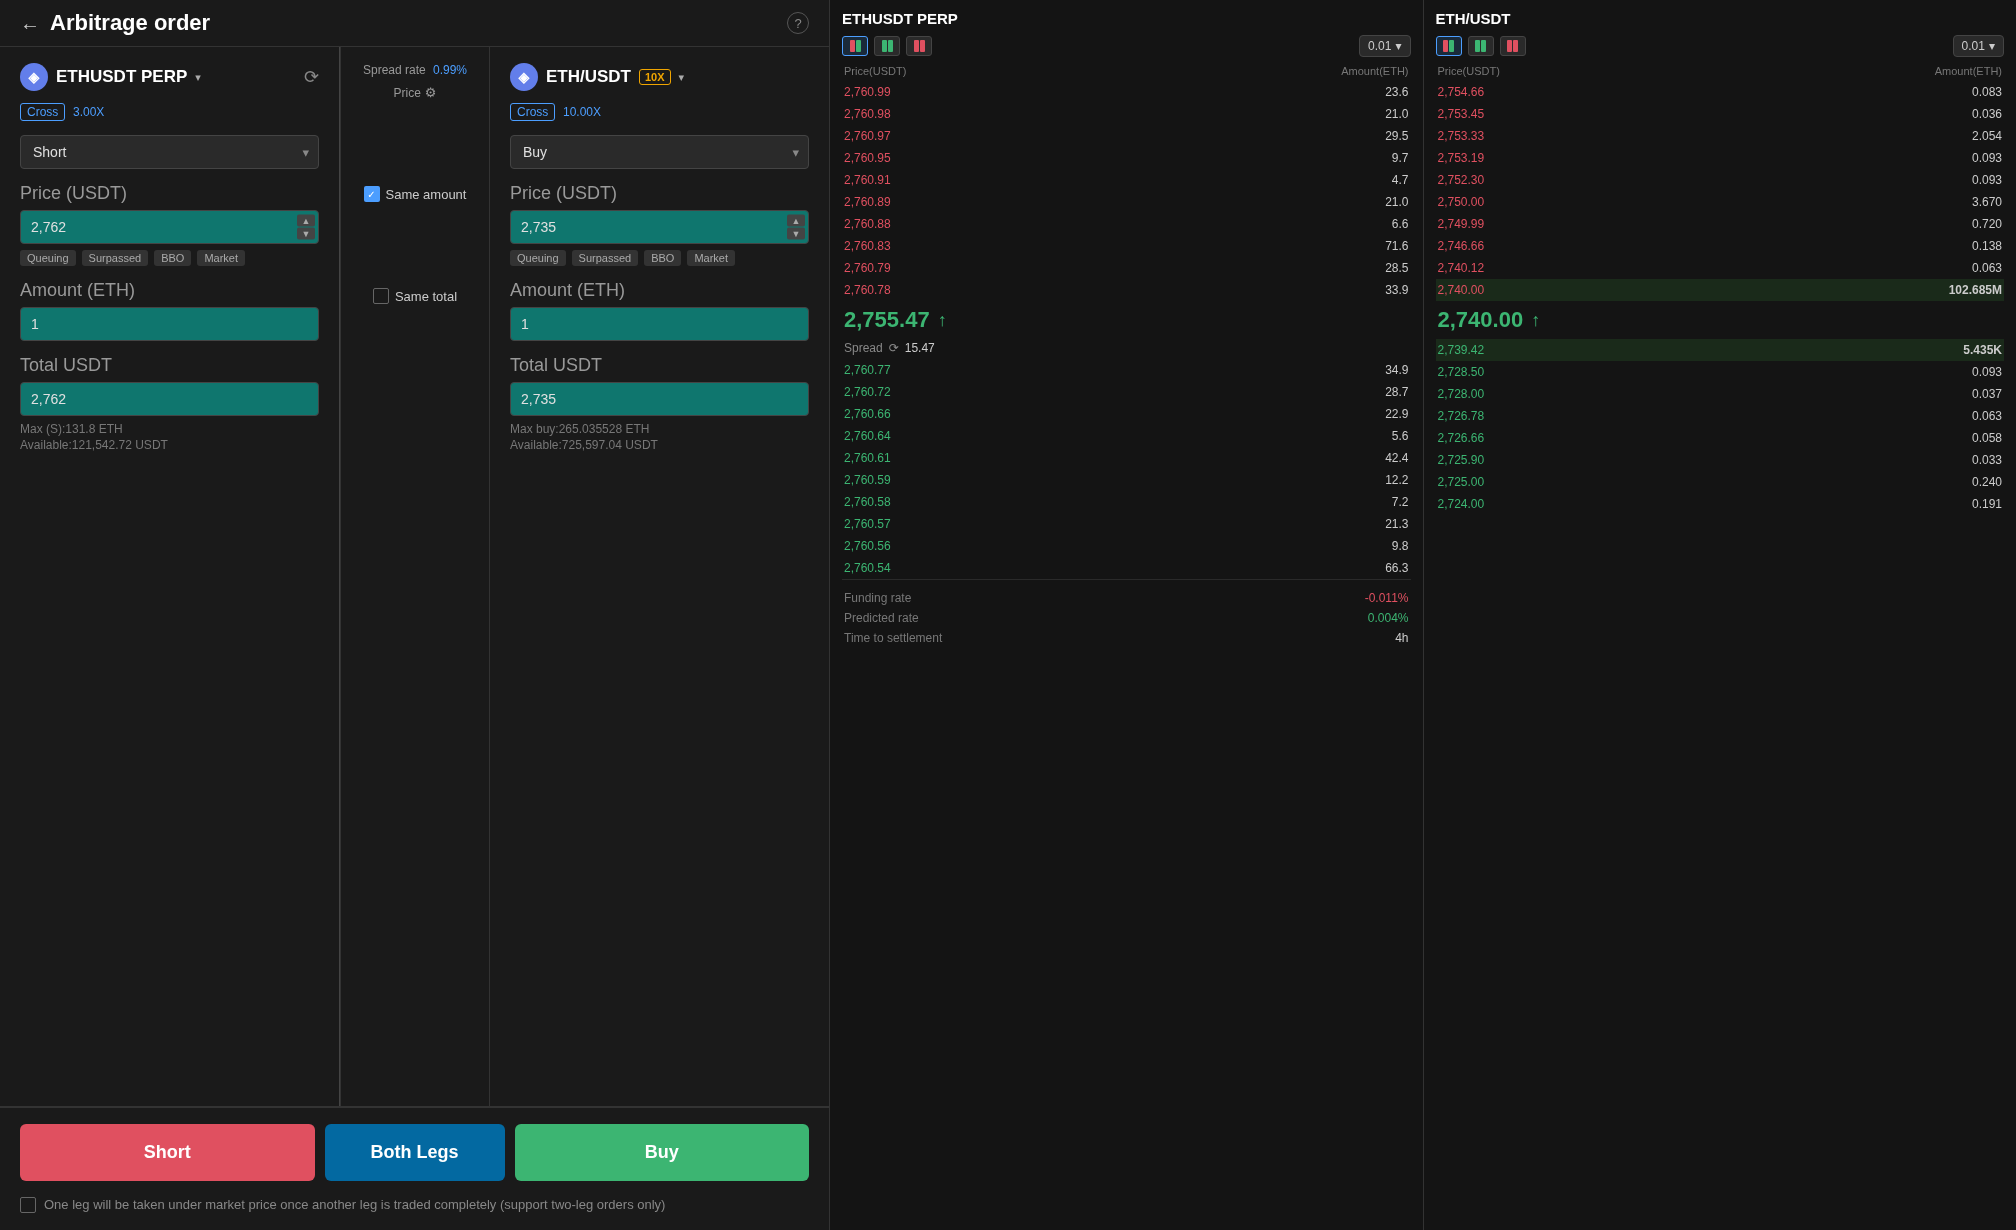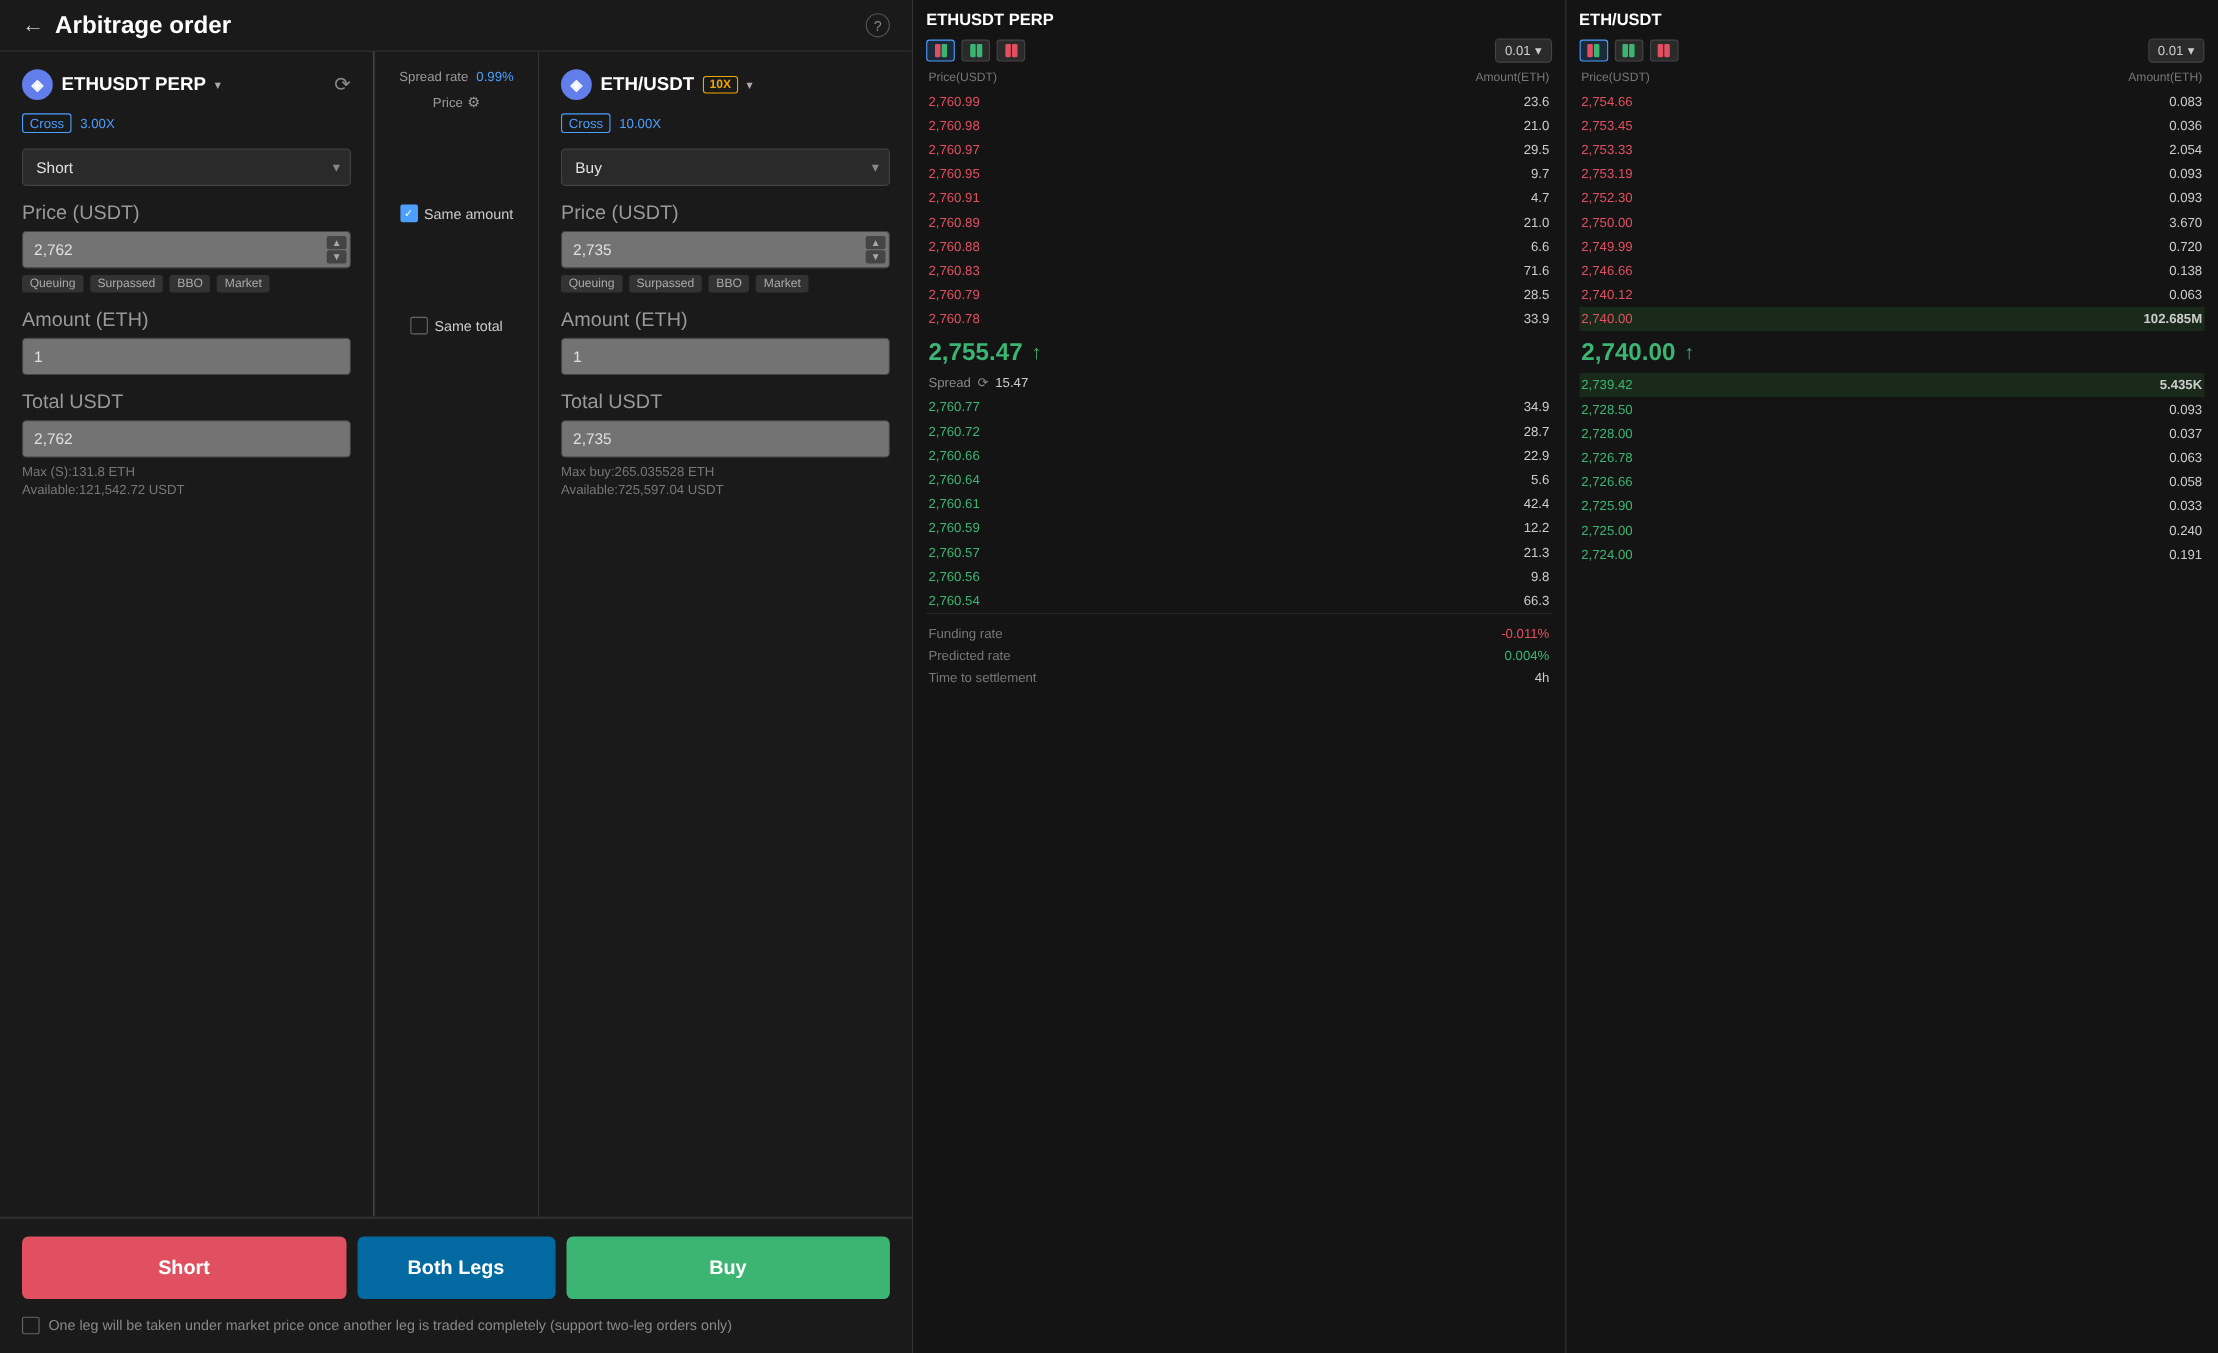--- a/index.html
+++ b/index.html
@@ -133,21 +133,21 @@
       display: flex;
       align-items: center;
       gap: 10px;
       margin-top: 10px;
     }
     .input-field-wrap {
       position: relative;
     }
     .input-field {
       width: 100%;
-      background: #737373;
+      background: #0f766e;
       border: 1px solid #444;
       border-radius: 4px;
       color: #e0e0e0;
       padding: 8px 28px 8px 10px;
       font-size: 14px;
     }
     .input-spinners {
       position: absolute;
       right: 4px;
       top: 50%;
@@ -764,20 +764,24 @@
           </div>
         <div class="ob-row">
             <span class="bid-price">2,760.61</span>
             <span class="ob-amount">42.4</span>
           </div>
         <div class="ob-row">
             <span class="bid-price">2,760.59</span>
             <span class="ob-amount">12.2</span>
           </div>
         <div class="ob-row">
+            <span class="bid-price">2,760.58</span>
+            <span class="ob-amount">7.2</span>
+          </div>
+        <div class="ob-row">
             <span class="bid-price">2,760.57</span>
             <span class="ob-amount">21.3</span>
           </div>
         <div class="ob-row">
             <span class="bid-price">2,760.56</span>
             <span class="ob-amount">9.8</span>
           </div>
         <div class="ob-row">
             <span class="bid-price">2,760.54</span>
             <span class="ob-amount">66.3</span>

